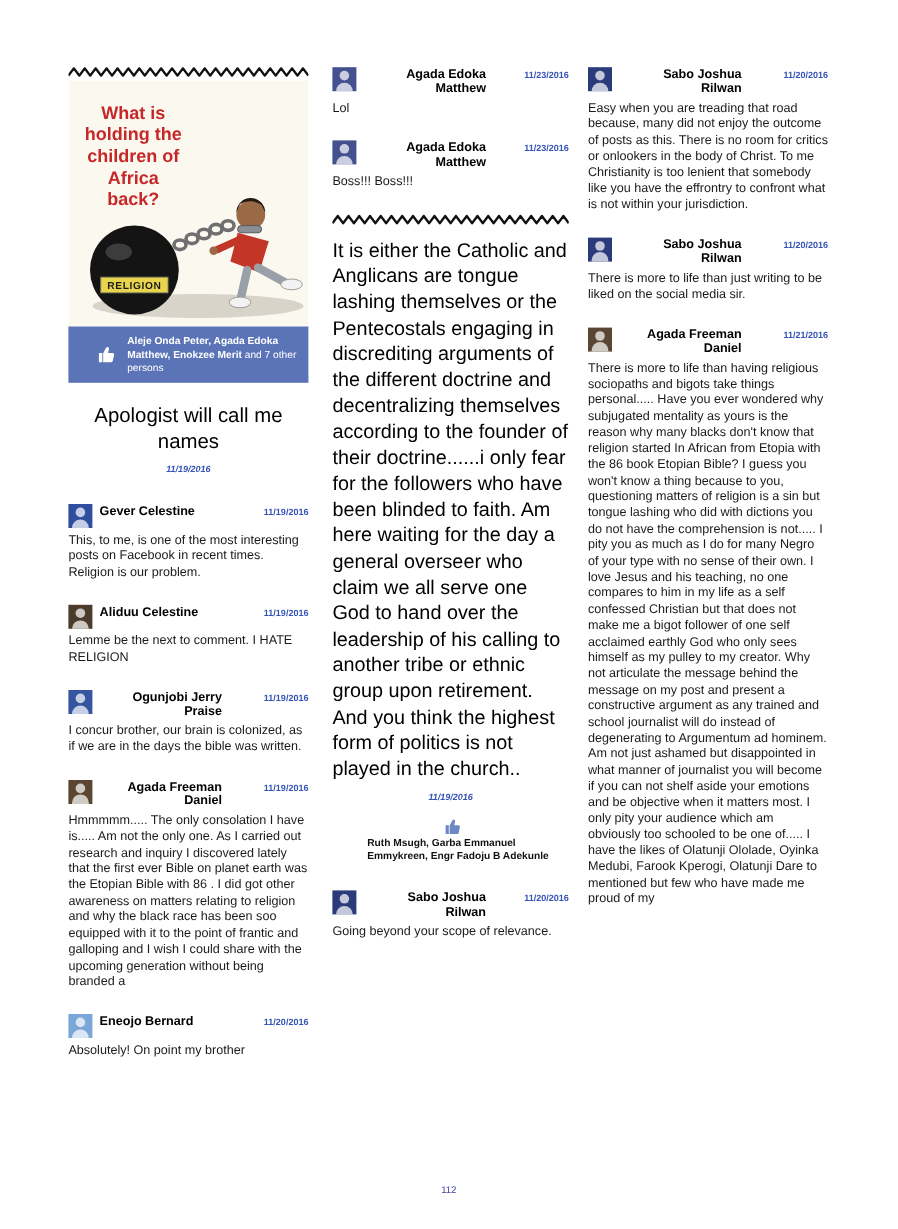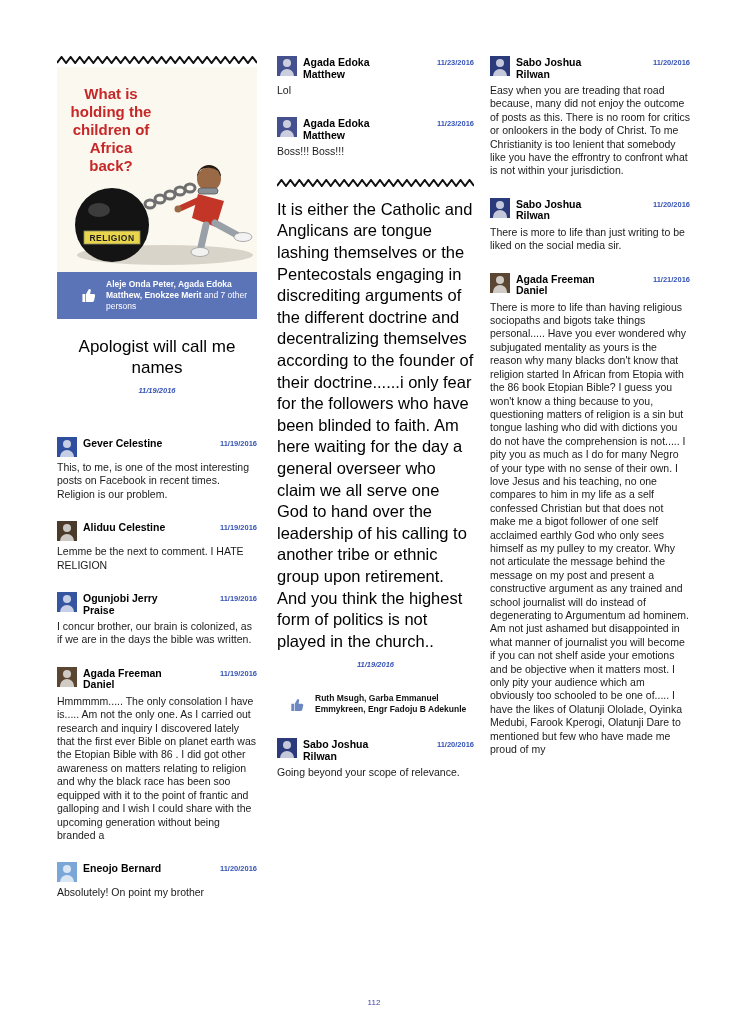--- a/index.html
+++ b/index.html
@@ -25,41 +25,41 @@
   
   .likes-bar { background:var(--likes-bar,#5b74b8); color:#fff; display:flex; align-items:center; padding:7px 8px 7px 24px; }
   .likes-bar svg { width:17px; height:17px; flex:0 0 17px; margin-right:8px; }
   .likes-text { font-size:8.5px; line-height:11px; }
   .likes-text .bold { font-weight:bold; }
 
   .post-title { font-size:17px; line-height:21px; text-align:center; color:#000; margin-top:17px; }
   .post-date  { text-align:center; font-size:7.5px; font-weight:bold; font-style:italic;
                 color:var(--date-blue,#3553b5); margin-top:8px; }
 
-  .left-comments { margin-top:42px; }
+  .left-comments { margin-top:25px; }
 
   
   .comment { margin-bottom:20px; }
-  .c-head { display:flex; align-items:flex-start; }
+  .c-head { display:flex; align-items:flex-start;text-align:right; }
   .avatar { width:20px; height:20px; flex:0 0 20px; margin-right:6px; position:relative; overflow:hidden; background:#3a4a8a; }
   .avatar::before { content:""; position:absolute; left:6px; top:3px; width:8px; height:8px; border-radius:50%; background:rgba(255,255,255,.72); }
   .avatar::after  { content:""; position:absolute; left:3px; top:12.5px; width:14px; height:10px; border-radius:7px 7px 0 0; background:rgba(255,255,255,.72); }
   .c-author { font-weight:bold; font-size:10.5px; line-height:11.5px; color:#000; max-width:102px; padding-top:1px; }
   .c-date { margin-left:auto; font-size:7.5px; font-weight:bold; 
             color:var(--date-blue,#3553b5); padding-top:2px; white-space:nowrap; }
   .c-text { font-size:10.5px; line-height:13.4px; color:#1a1a1a; margin-top:4px; }
 
   
   .big-post { font-size:16.5px; line-height:21.6px; text-align:left; color:#000; }
-  .mid-likes { display:flex; align-items:center; margin-top:24px; padding-left:13px; }
+  .mid-likes { display:flex; align-items:center; margin-top:10px; padding-left:13px;flex-direction:column; }
   .mid-likes svg { width:16px; height:16px; flex:0 0 16px; margin-right:9px; margin-top:2px; }
   .mid-likes-text { font-size:8.5px; font-weight:bold; line-height:10.5px; max-width:152px; color:#111; }
   .mid-bottom { margin-top:24px; }
 
-  .pageno { position:absolute; bottom:17px; left:0; right:0; text-align:center;
+  .pageno { position:absolute; bottom:28px; left:0; right:0; text-align:center;
             font-size:8px; color:#4444a8; }
 </style>
 </head>
 <body>
 
 <div class="page">
 
   <div class="col-left">
 
     <svg class="zigzag zz-left" viewBox="0 0 198 8" preserveAspectRatio="none">

